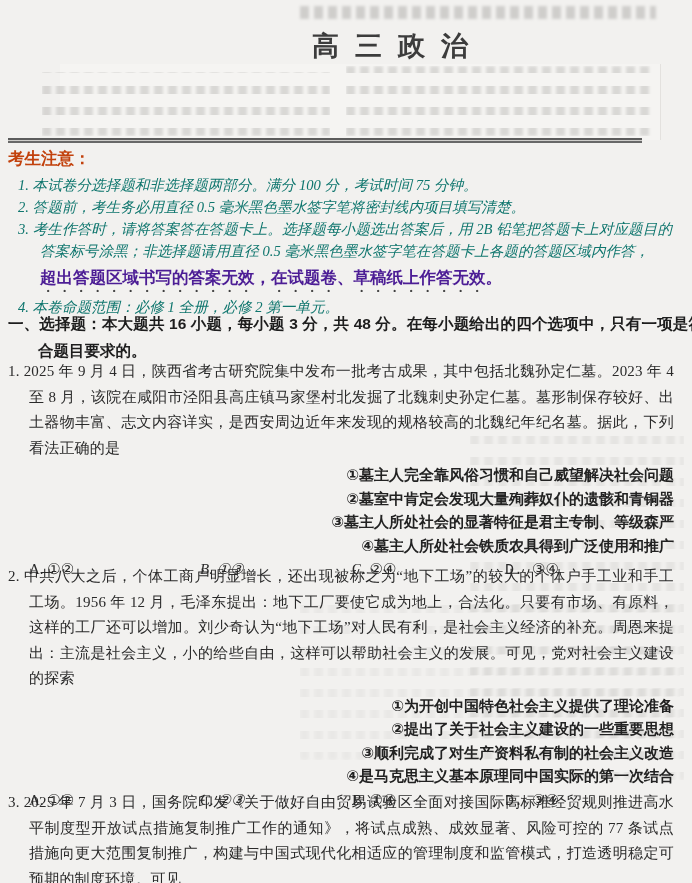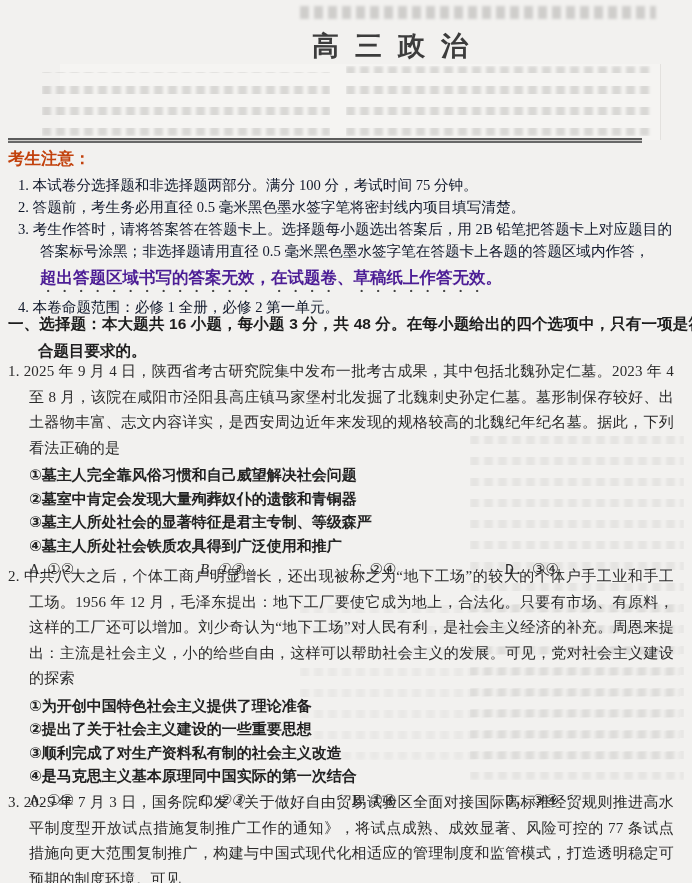--- a/index.html
+++ b/index.html
@@ -36,23 +36,23 @@
   .bleed-col-right{left:346px;top:66px;width:308px;height:70px;opacity:.20;}
   .bleed-body-1{left:470px;top:430px;width:214px;height:350px;opacity:.09;}
   .bleed-body-2{left:300px;top:600px;width:380px;height:160px;opacity:.06;}
   
   .notice{position:absolute;left:8px;top:148px;width:664px;}
   .notice-heading{
     font-family:"Liberation Sans","DejaVu Sans",sans-serif;
     font-weight:700;font-size:16.5px;color:#c2410c;margin:0 0 4px 0;
   }
   .notice-item{
-    font-size:14.6px;line-height:22px;
+    font-style:italic;font-size:14.6px;line-height:22px;
     margin:0 0 0 10px;padding-left:22px;text-indent:-22px;
-    color:#0f172a;text-align:justify;
+    color:#0f766e;text-align:justify;
   }
   .notice-emphasis{
     font-family:"Liberation Sans","DejaVu Sans",sans-serif;font-style:normal;
     font-weight:700;font-size:16.5px;line-height:28px;
     margin:1px 0 1px 32px;color:#4c1d95;
     -webkit-text-emphasis:filled dot #3f3f3f;text-emphasis:filled dot #3f3f3f;
     -webkit-text-emphasis-position:under right;text-emphasis-position:under right;
   }
   
   .section-heading{
@@ -66,21 +66,21 @@
   .q1{top:359px;} .q2{top:564px;} .q3{top:781px;margin-top:9px;}
   .stem{
     font-size:15px;line-height:25.5px;margin:0;
     padding-left:21px;text-indent:-21px;text-align:justify;
     letter-spacing:.2px;color:#2a2a2a;
   }
   .qnum{margin-right:4px;}
   .statements{margin:2px 0 0 0;padding:0 0 0 21px;list-style:none;}
   .statement{
     font-family:"Liberation Sans","DejaVu Sans",sans-serif;
-    font-weight:600;font-size:15px;line-height:23.5px;color:#222;
+    font-weight:600;font-size:15px;line-height:23.5px;color:#222;text-align:right;
   }
   .choices{display:flex;margin:3px 0 0 21px;font-size:15px;color:#2a2a2a;}
   .choice{white-space:nowrap;}
   .choice:nth-child(1){width:171px;}
   .choice:nth-child(2){width:152px;font-style:italic;}
   .choice:nth-child(3){width:153px;}
   .choice:nth-child(4){flex:1;font-family:Liberation Mono, monospace;}
 </style>
 </head>
 <body>

